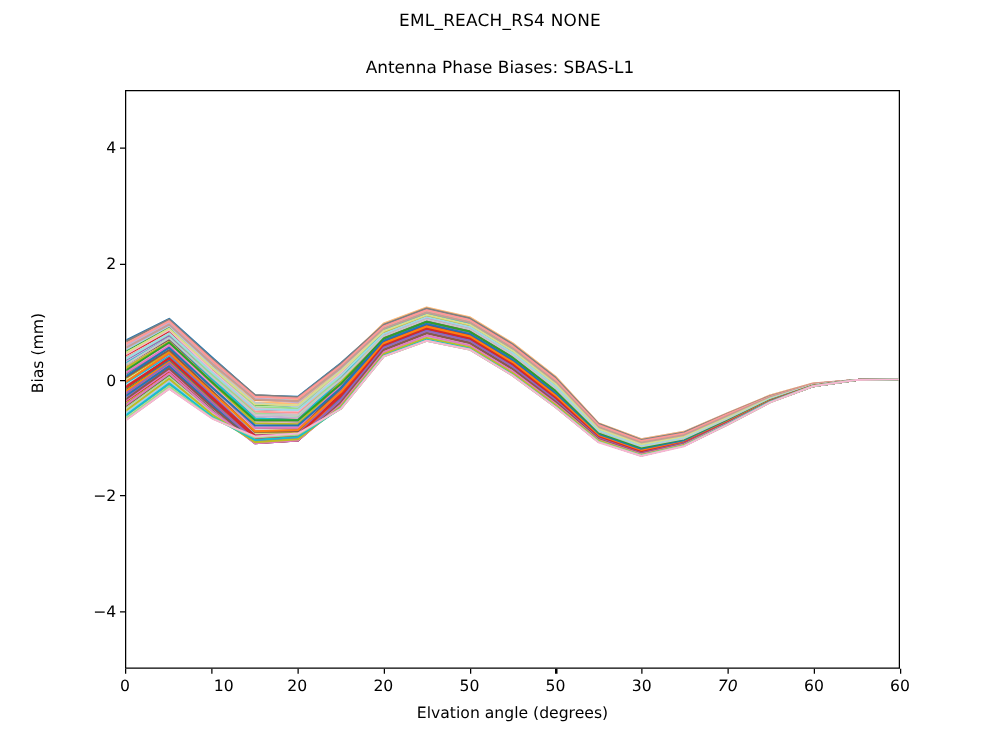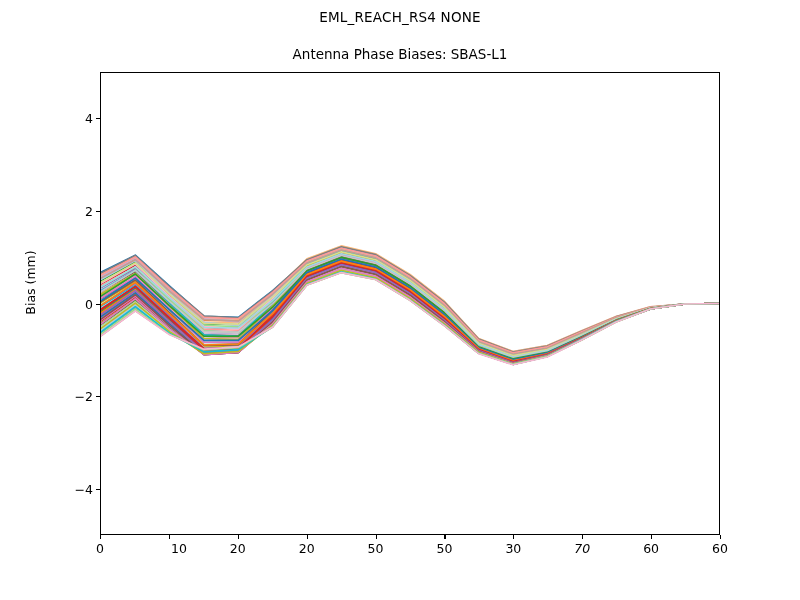--- a/index.html
+++ b/index.html
@@ -251,15 +251,16 @@
       <div class="tick-label-x" style="left: 137.778px;">20</div>
       <div class="tick-label-x" style="left: 206.667px;">20</div>
       <div class="tick-label-x" style="left: 275.556px;">50</div>
       <div class="tick-label-x" style="left: 344.444px;">50</div>
       <div class="tick-label-x" style="left: 413.333px;">30</div>
       <div class="tick-label-x" style="left: 482.222px; font-style: italic;">70</div>
       <div class="tick-label-x" style="left: 551.111px;">60</div>
       <div class="tick-label-x" style="left: 620px;">60</div>
     </div>
 
+  <div class="xaxis-title">Elvation angle (degrees)</div>
   <div class="yaxis-title">Bias (mm)</div>
 
 </div>
 
 </body></html>

